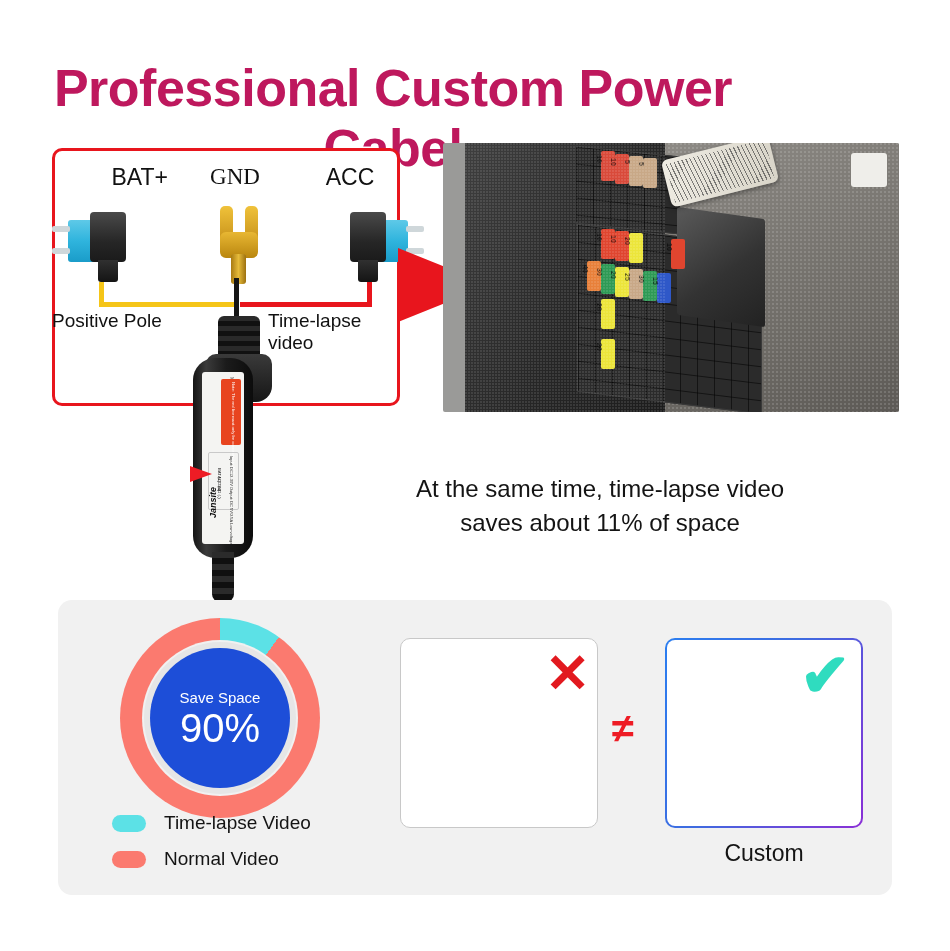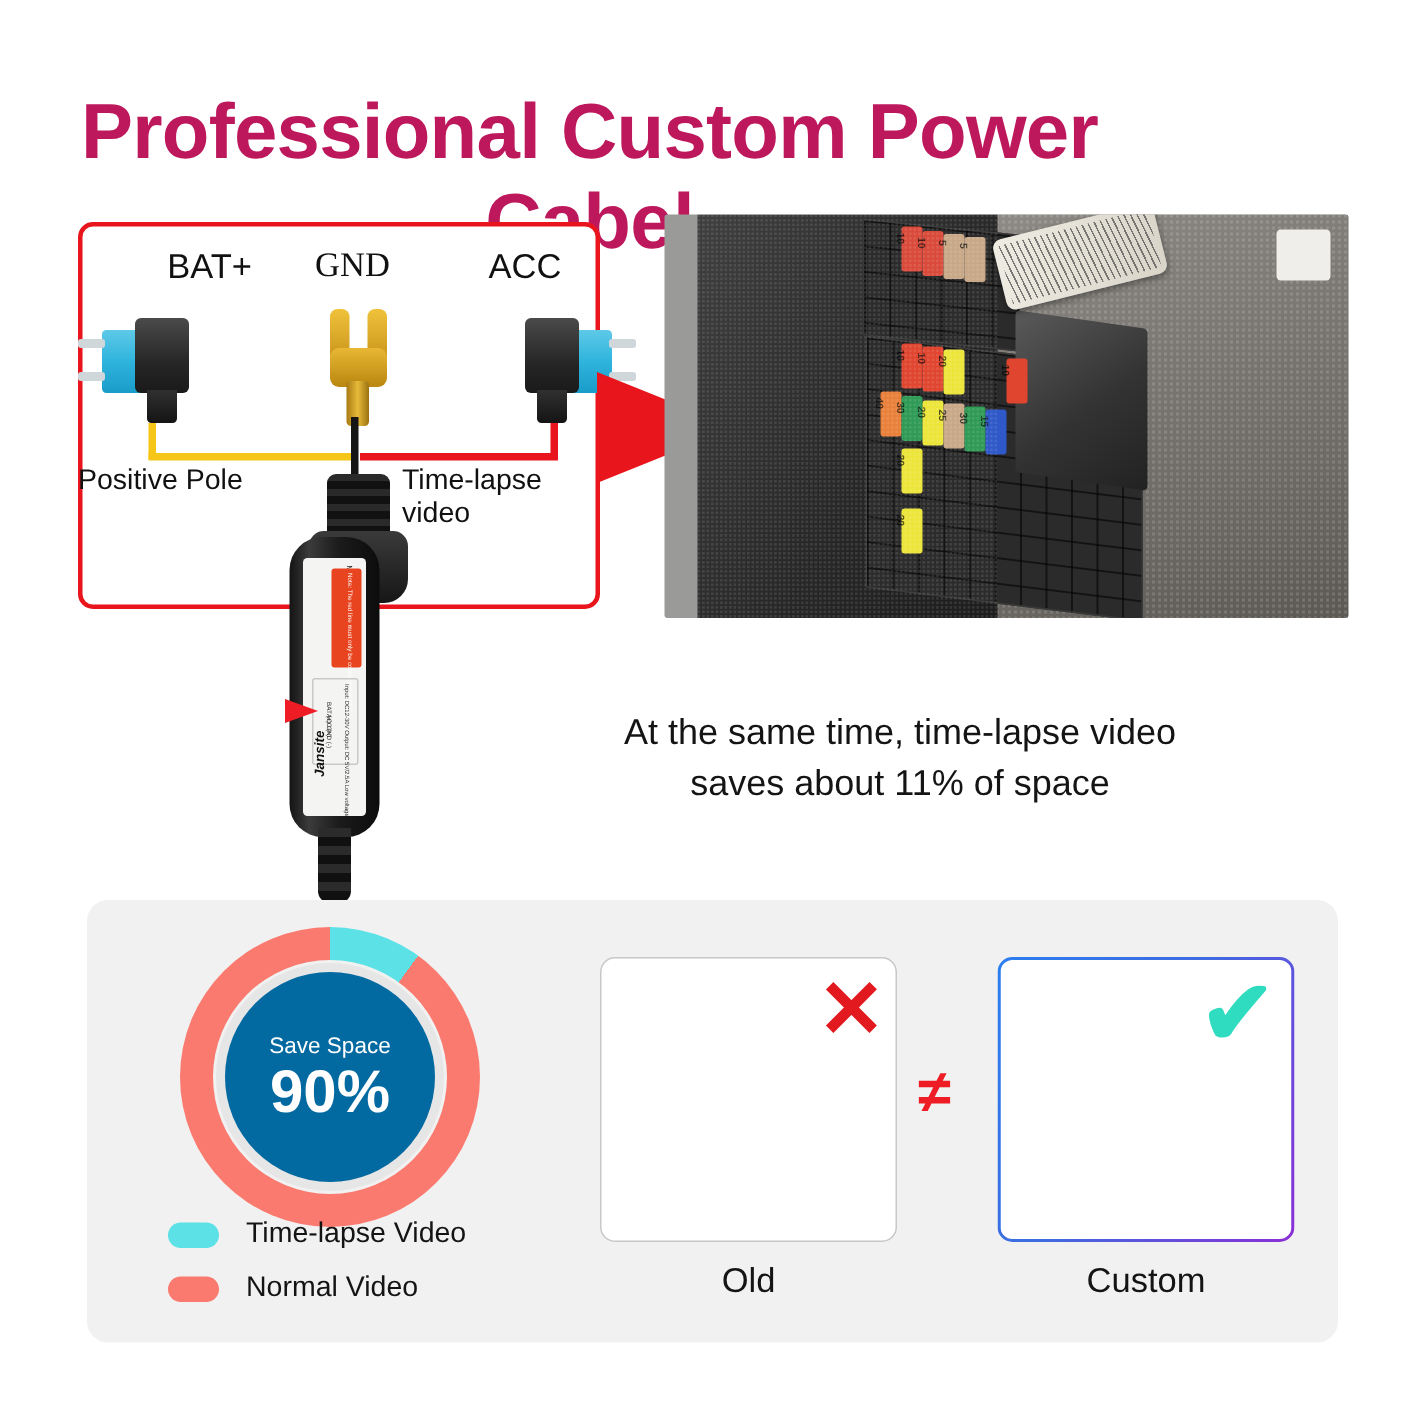--- a/index.html
+++ b/index.html
@@ -272,27 +272,27 @@
       from 0deg,
       #5ce1e6 0deg 36deg,
       #fb7a6f 36deg 360deg);
   }
   .donut-hole {
     position: absolute; left: 22px; top: 22px; width: 156px; height: 156px;
     border-radius: 50%; background: #f1f1f1;
   }
   .donut-core {
     position: absolute; left: 30px; top: 30px; width: 140px; height: 140px;
-    border-radius: 50%; background: #0369a1;
+    border-radius: 50%; background: #1d4ed8;
     box-shadow: 0 0 0 6px #e6e6e6;
     display: flex; flex-direction: column;
     align-items: center; justify-content: center;
   }
   .donut-core .ds-label { font-size: 15px; color: #fff; margin-bottom: 2px; }
-  .donut-core .ds-value { font-size: 40px; font-weight: bold; color: #fff; line-height: 1; }
+  .donut-core .ds-value { font-size: 40px; font-weight: normal; color: #fff; line-height: 1; }
 
   .legend { position: absolute; left: 112px; top: 812px; }
   .legend-row { display: flex; align-items: center; margin-bottom: 14px; }
   .legend-pill { width: 34px; height: 17px; border-radius: 9px; margin-right: 18px; }
   .legend-text { font-size: 19px; color: #141414; }
 
   
   .card {
     position: absolute; top: 638px; width: 198px; height: 190px;
     background: #fff; border-radius: 10px;
@@ -481,21 +481,20 @@
 
   <div class="card card-old">
     
     
     
     
     
     
   </div>
   <div class="x-mark">✕</div>
-  <div class="caption cap-old">Old</div>
 
   <div class="neq">≠</div>
 
   <div class="card card-new">
     
     
     
     
     
   </div>

